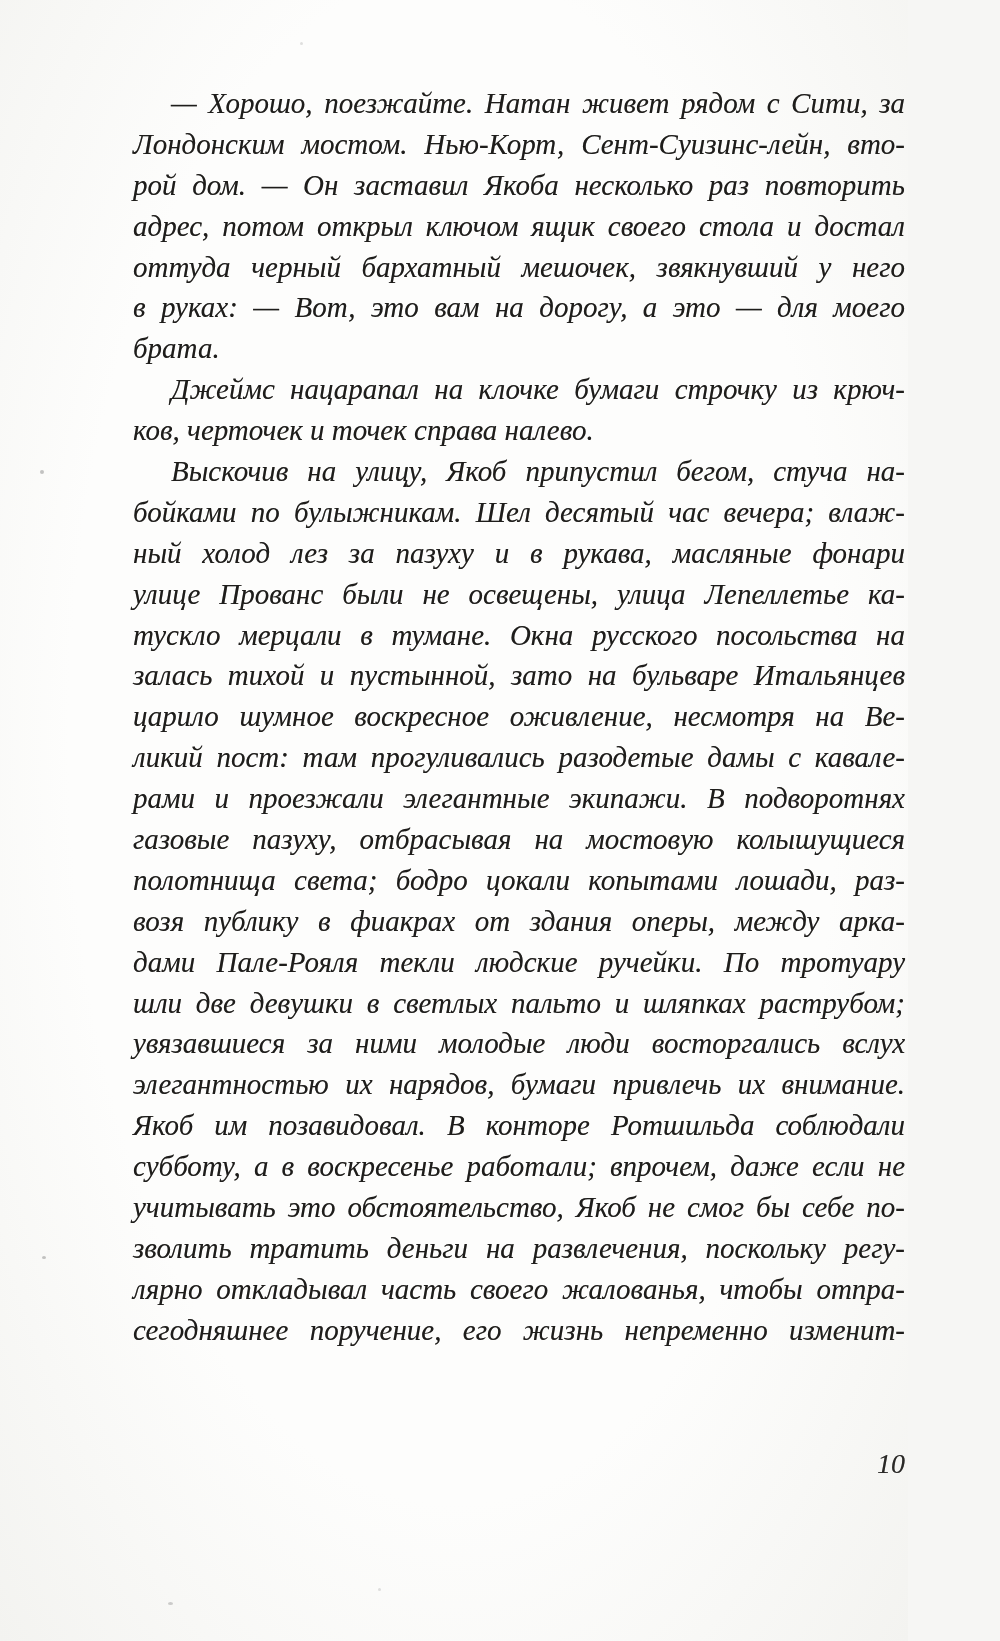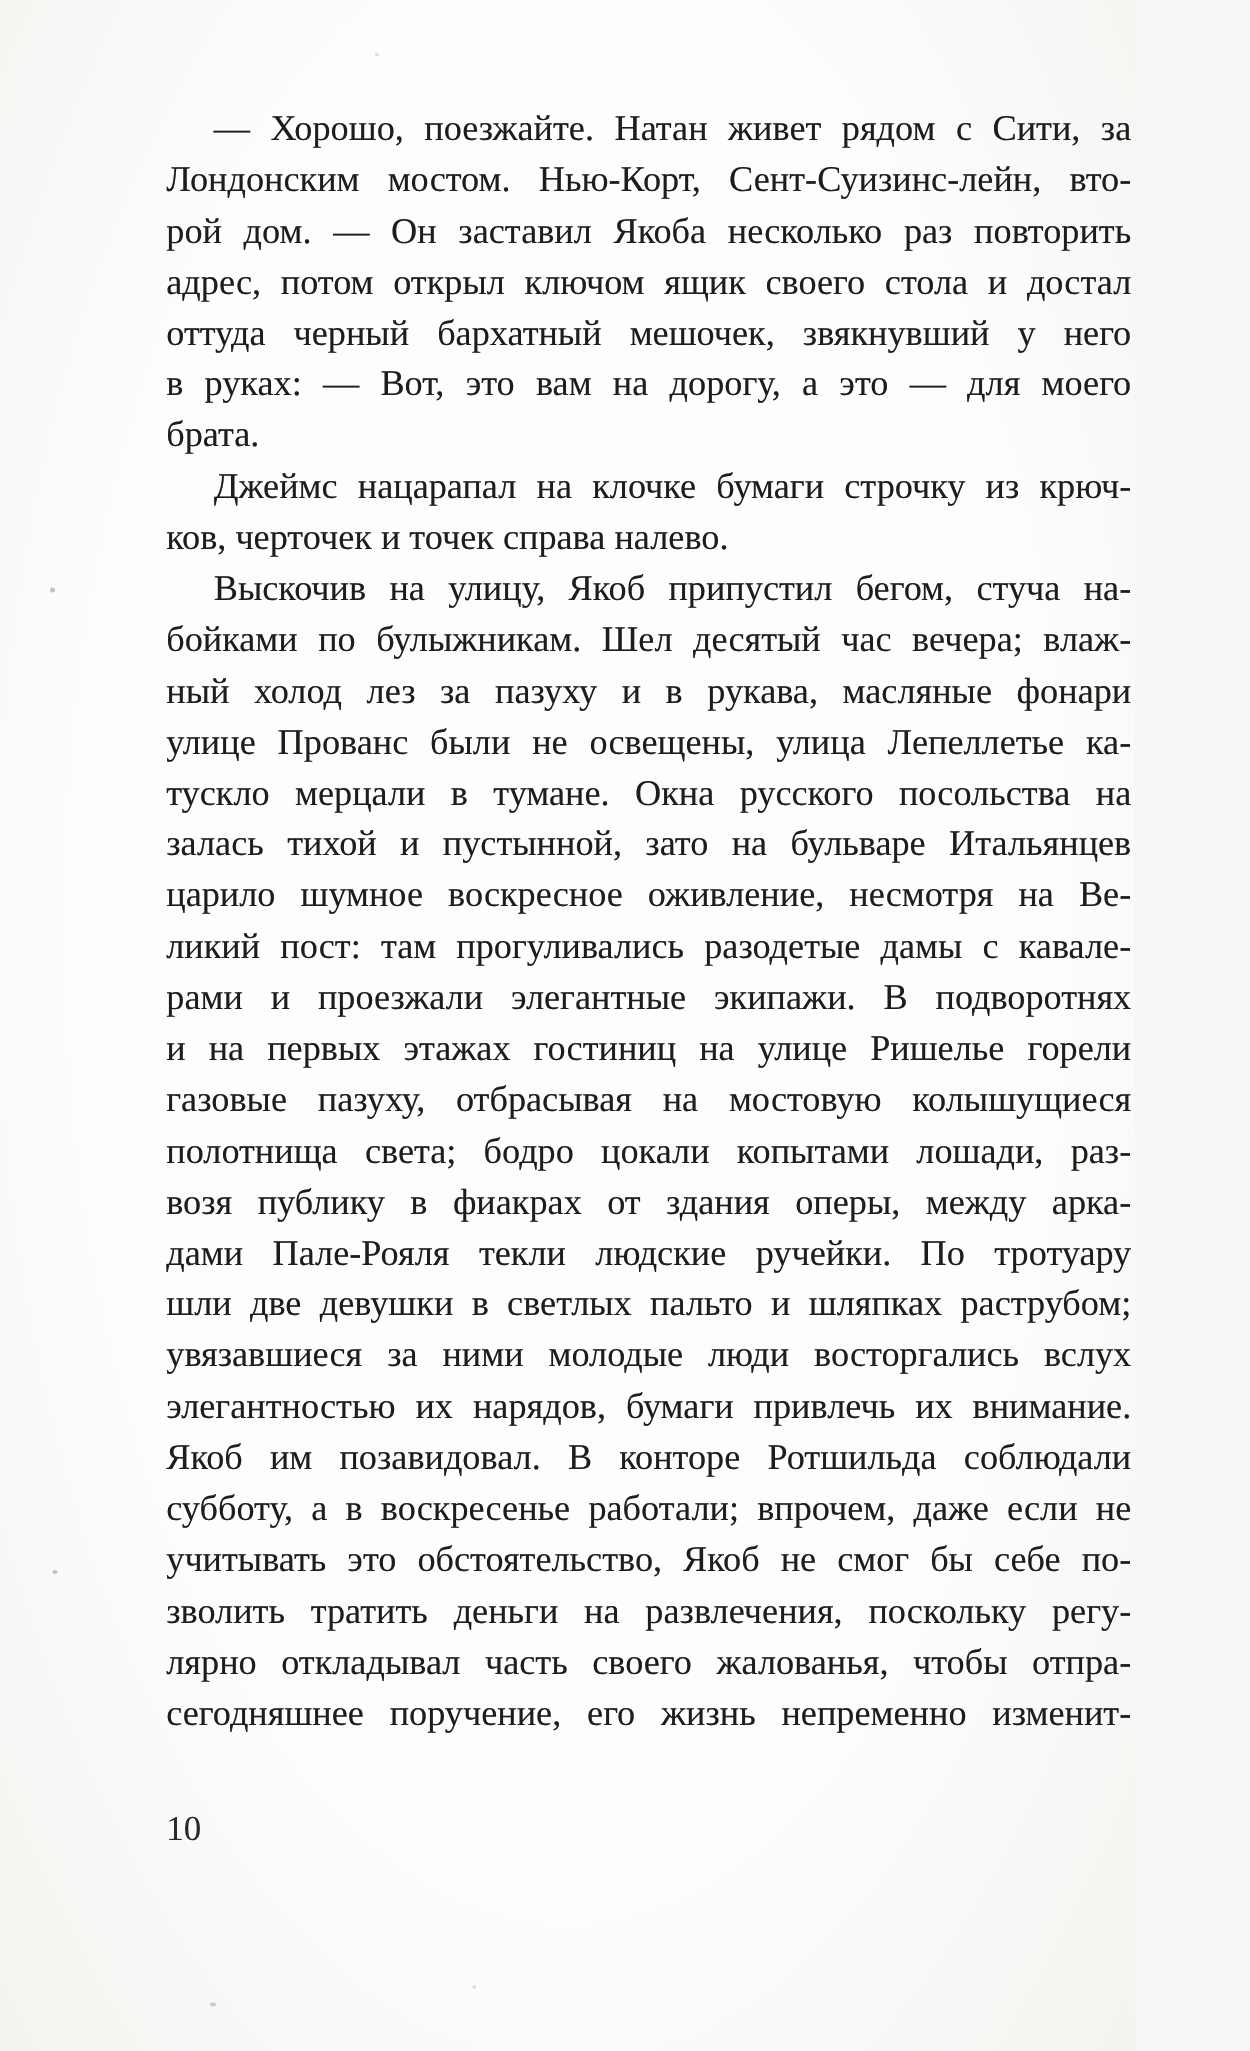--- a/index.html
+++ b/index.html
@@ -14,20 +14,21 @@
     overflow: hidden;
   }
   .scan-page {
     position: absolute;
     left: 0;
     top: 0;
     width: 908px;
     height: 1641px;
     background:
       radial-gradient(ellipse at 50% 45%, #fdfdfc 60%, #f3f3f0 100%);
+    font-style: italic;
   }
   .text-block {
     position: absolute;
     left: 133px;
     top: 83px;
     width: 772px;
     font-family: "Liberation Serif", "DejaVu Serif", serif;
     font-size: 29px;
     color: #1e1d1b;
     text-shadow: 0 0 0.5px rgba(30,29,27,0.45);
@@ -44,21 +45,21 @@
     text-indent: 38px;
   }
   .line.para-end {
     text-align-last: left;
   }
   .page-number {
     position: absolute;
     left: 133px;
     width: 772px;
     top: 1448px;
-    text-align: left;
+    text-align: right;
     font-family: "Liberation Serif", "DejaVu Serif", serif;
     font-size: 28px;
     color: #2a2927;
     text-shadow: 0 0 0.5px rgba(30,29,27,0.4);
   }
   .speck {
     position: absolute;
     border-radius: 50%;
     background: rgba(90,90,88,0.35);
   }
@@ -90,21 +91,20 @@
       <div class="line para-end">ков, черточек и точек справа налево.</div>
       <div class="line indent">Выскочив на улицу, Якоб припустил бегом, стуча на-</div>
       <div class="line">бойками по булыжникам. Шел десятый час вечера; влаж-</div>
       <div class="line">ный холод лез за пазуху и в рукава, масляные фонари</div>
       <div class="line">улице Прованс были не освещены, улица Лепеллетье ка-</div>
       <div class="line">тускло мерцали в тумане. Окна русского посольства на</div>
       <div class="line">залась тихой и пустынной, зато на бульваре Итальянцев</div>
       <div class="line">царило шумное воскресное оживление, несмотря на Ве-</div>
       <div class="line">ликий пост: там прогуливались разодетые дамы с кавале-</div>
       <div class="line">рами и проезжали элегантные экипажи. В подворотнях</div>
-      <div class="line">и на первых этажах гостиниц на улице Ришелье горели</div>
       <div class="line">газовые пазуху, отбрасывая на мостовую колышущиеся</div>
       <div class="line">полотнища света; бодро цокали копытами лошади, раз-</div>
       <div class="line">возя публику в фиакрах от здания оперы, между арка-</div>
       <div class="line">дами Пале-Рояля текли людские ручейки. По тротуару</div>
       <div class="line">шли две девушки в светлых пальто и шляпках раструбом;</div>
       <div class="line">увязавшиеся за ними молодые люди восторгались вслух</div>
       <div class="line">элегантностью их нарядов, бумаги привлечь их внимание.</div>
       <div class="line">Якоб им позавидовал. В конторе Ротшильда соблюдали</div>
       <div class="line">субботу, а в воскресенье работали; впрочем, даже если не</div>
       <div class="line">учитывать это обстоятельство, Якоб не смог бы себе по-</div>

